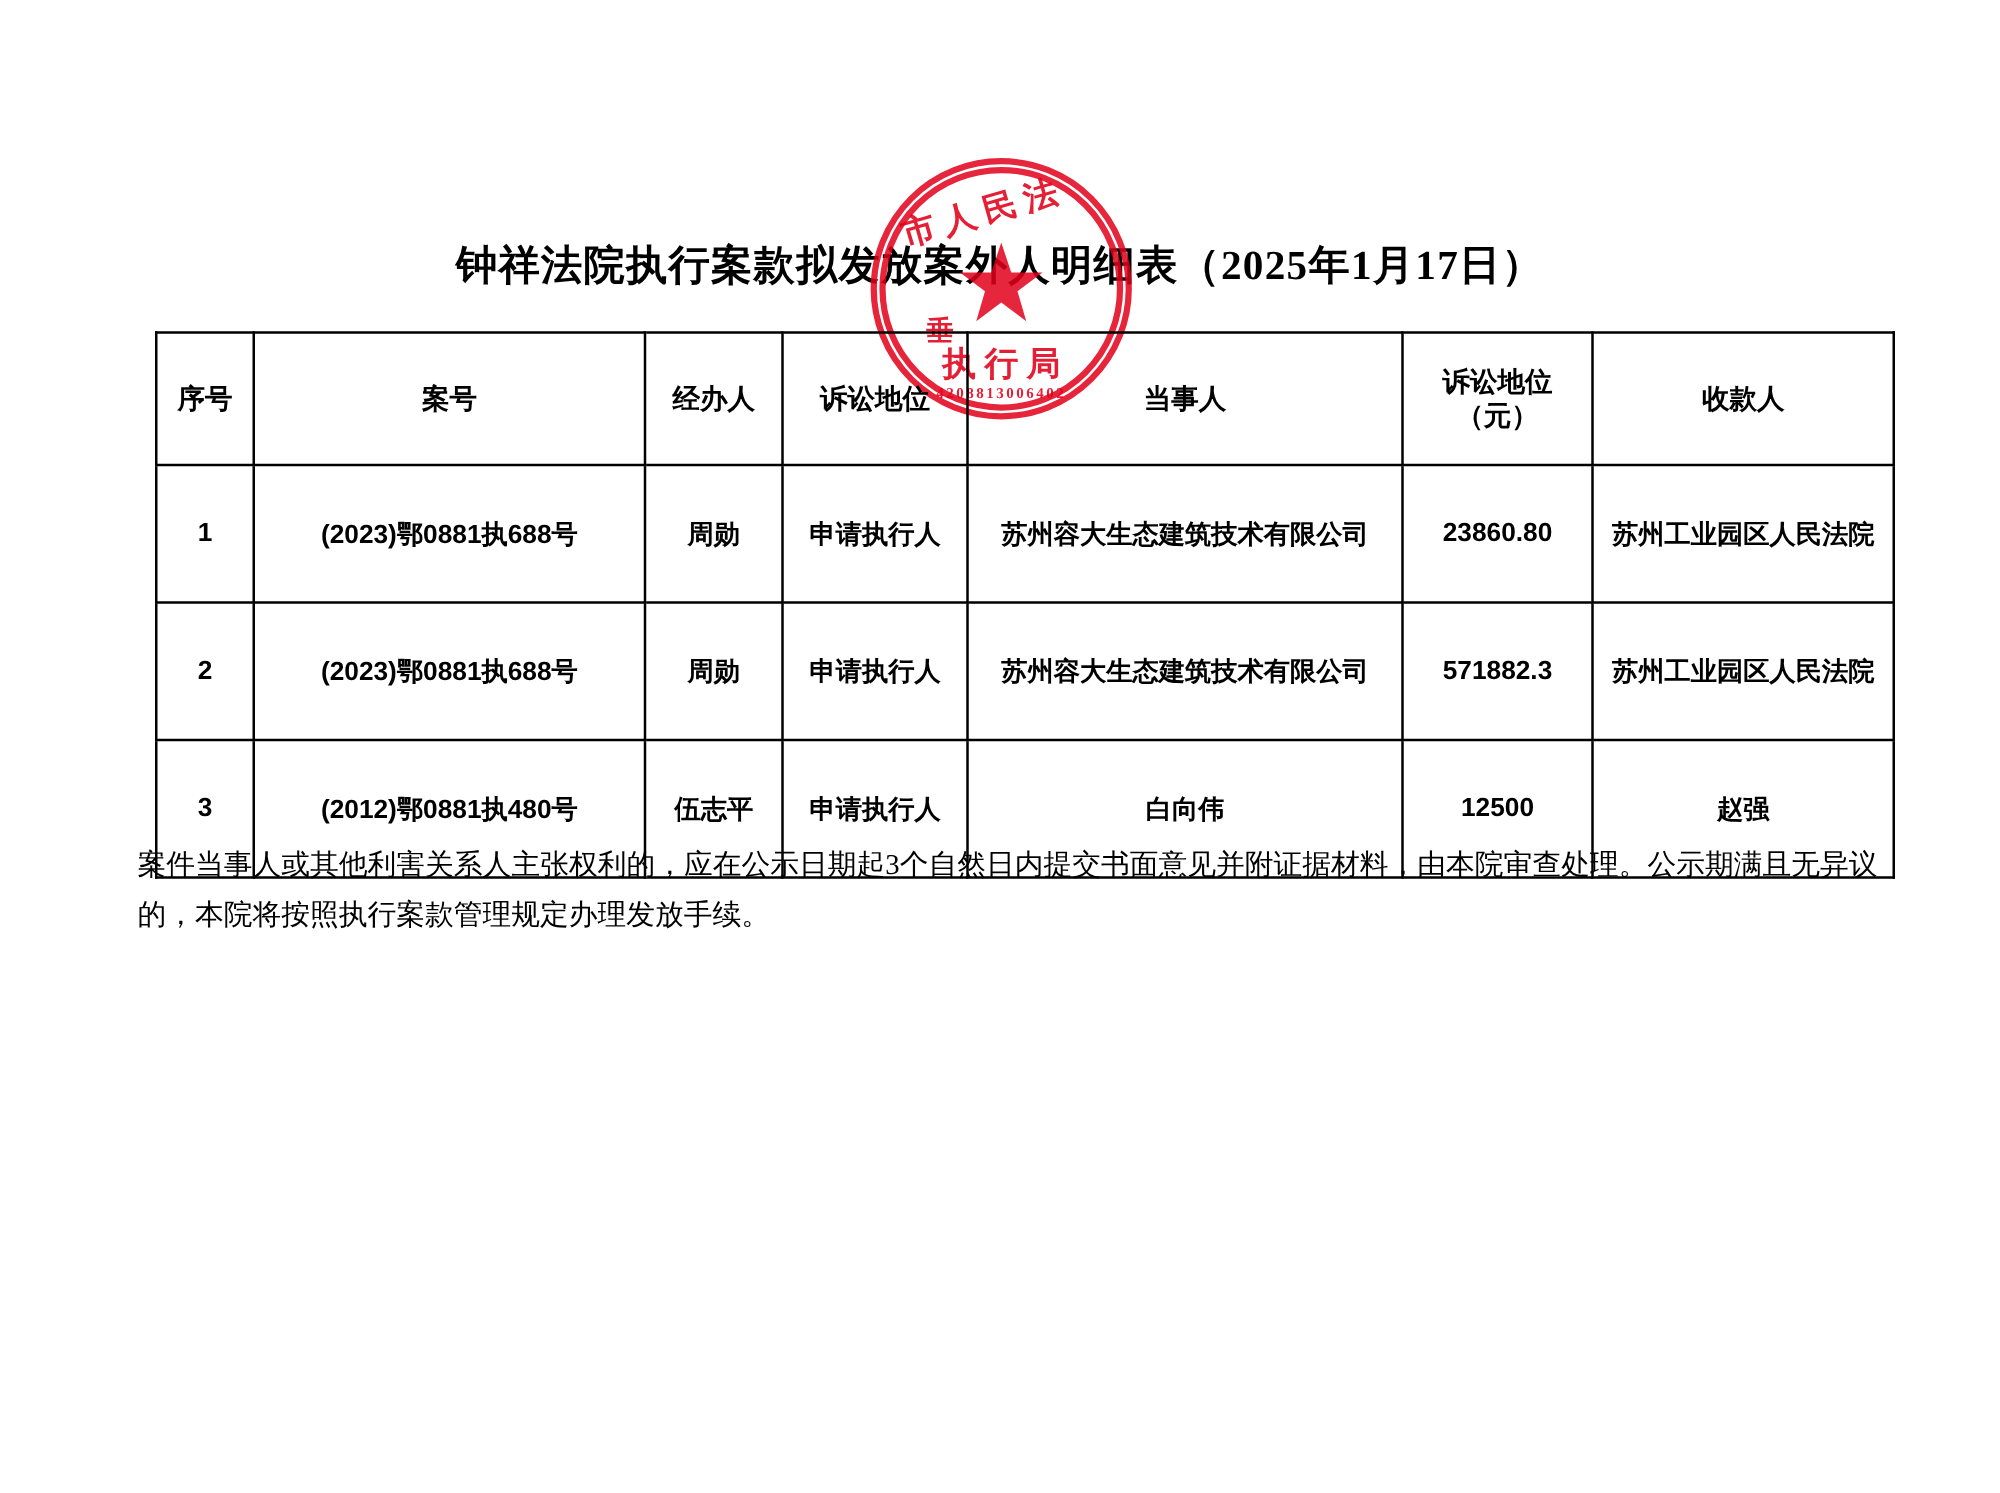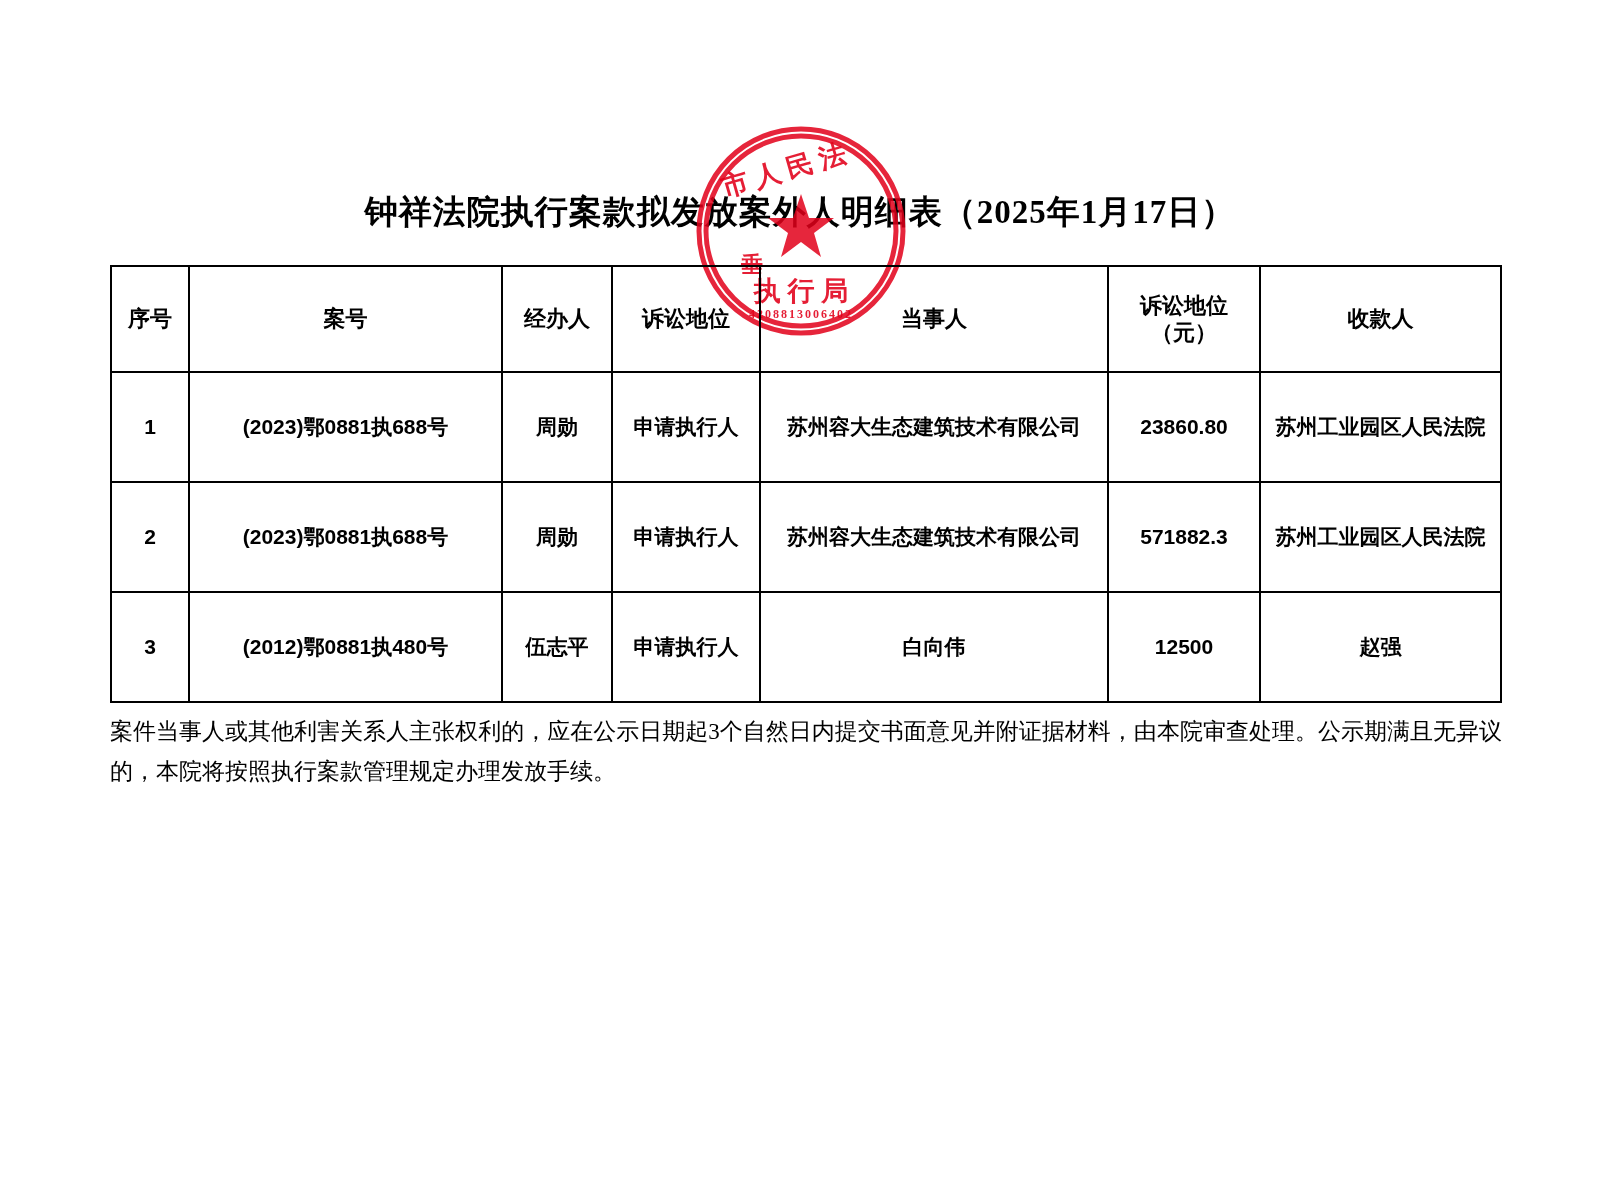--- a/index.html
+++ b/index.html
@@ -26,21 +26,21 @@
     top: 190px;
     width: 1600px;
     text-align: center;
     font-size: 33px;
     font-weight: bold;
     letter-spacing: 1px;
     font-family: "Liberation Serif", serif;
   }
   table.main-table {
     position: absolute;
-    left: 110px;
+    left: 124px;
     top: 265px;
     width: 1390px;
     border-collapse: collapse;
     table-layout: fixed;
   }
   table.main-table td, table.main-table th {
     border: 2px solid #000000;
     text-align: center;
     vertical-align: middle;
     font-size: 21px;
@@ -68,21 +68,20 @@
 
   .notice {
     position: absolute;
     left: 110px;
     top: 672px;
     width: 1392px;
     font-size: 23px;
     line-height: 1.75;
     text-align: justify;
     font-family: "Liberation Serif", serif;
-    margin-top: 40px;
   }
   .contact {
     position: absolute;
     left: 110px;
     top: 765px;
     font-size: 23px;
     font-family: "Liberation Serif", serif;
   }
   
   .seal {

